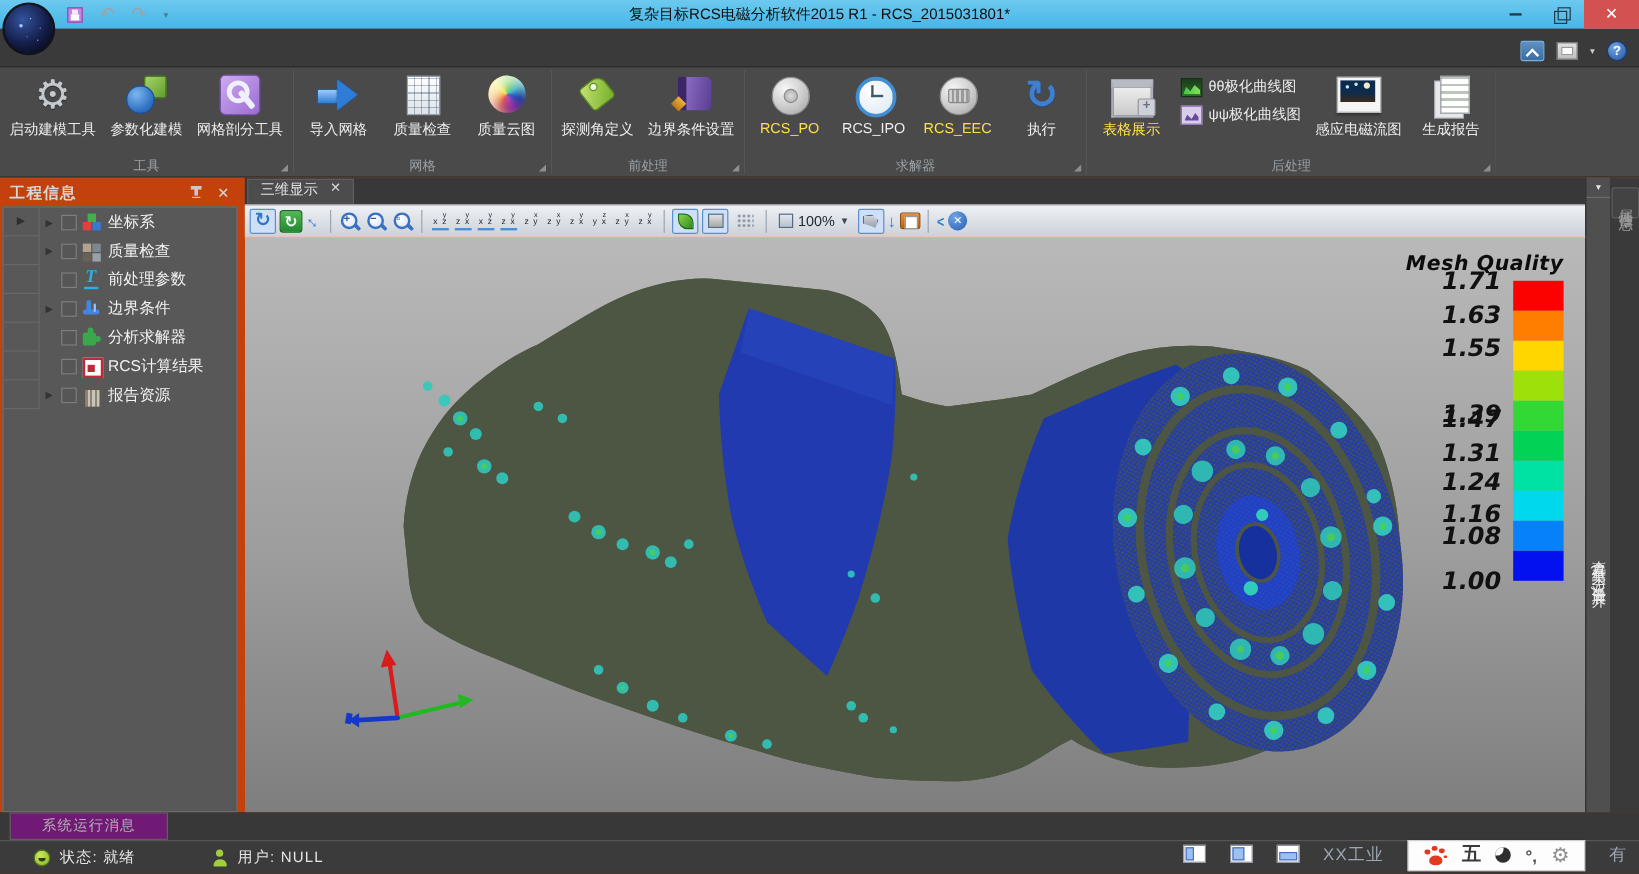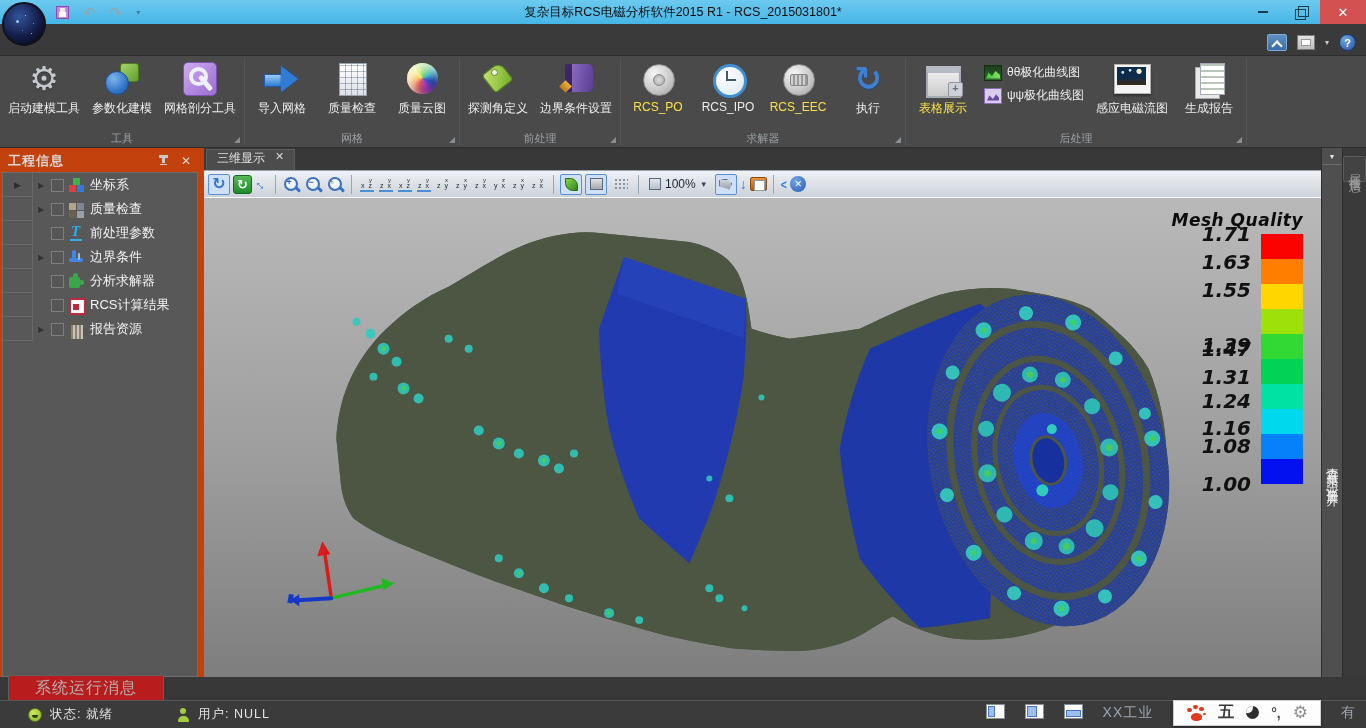--- a/index.html
+++ b/index.html
@@ -167,21 +167,21 @@
   
   .strip{flex:0 0 22px;background:#4f4f4f;border-left:1px solid #2e2e2e;border-right:1px solid #2e2e2e;display:flex;flex-direction:column;align-items:center}
   .strip .sarr{color:#e6e6e6;font-size:7px;margin-top:5px}
   .strip .sbody{flex:1;width:100%;border-top:1px solid #6a6a6a;margin-top:4px;display:flex;align-items:center;justify-content:center}
   .vtext{writing-mode:vertical-rl;color:#ececec;font-size:12px;letter-spacing:3px;transform:translateY(56px)}
   .rail{flex:0 0 22px;background:#3a3a3a;display:flex;flex-direction:column;align-items:center}
   .railtab{margin-top:8px;writing-mode:vertical-rl;color:#9c9c9c;font-size:12px;letter-spacing:2px;border:1px solid #5c5c5c;background:#434343;padding:8px 2px;border-radius:2px}
 
   
   .msgrow{height:23px;flex:0 0 23px;background:#383838;display:flex;align-items:center}
-  .msgtab{margin-left:8px;border:1px solid #5e5e5e;background:#b91c1c;color:#b2b2b2;font-size:16px;padding:2px 26px;letter-spacing:1px}
+  .msgtab{margin-left:8px;border:1px solid #5e5e5e;background:#701a75;color:#b2b2b2;font-size:12px;padding:2px 26px;letter-spacing:1px}
   .statusbar{height:28px;flex:0 0 28px;background:#3b3b3b;border-top:1px solid #565656;display:flex;align-items:center;padding:0 10px;gap:8px}
   .stico{width:14px;height:14px;border-radius:50%;background:radial-gradient(circle at 35% 30%,#cde85c,#86b526);border:1px solid #55761a;position:relative;margin-left:18px}
   .stico::after{content:"";position:absolute;left:3px;top:6px;width:6px;height:3px;background:#2e3e12;border-radius:0 0 3px 3px}
   .sttxt{color:#e4e4e4;font-size:12.5px;letter-spacing:1px}
   .usrico{width:13px;height:14px;position:relative;margin-left:56px}
   .usrico::before{content:"";position:absolute;left:3.5px;top:0;width:6px;height:6px;border-radius:50%;background:#a3cc3e}
   .usrico::after{content:"";position:absolute;left:1px;bottom:0;width:11px;height:6px;border-radius:5px 5px 1px 1px;background:#a3cc3e}
   .sb-right{margin-left:auto;display:flex;gap:20px}
   .lay{width:19px;height:15px;background:#fff;border:1px solid #8a8f96;position:relative}
   .lay::before{content:"";position:absolute;background:#9cc0f0;border:1px solid #4a72c4}

